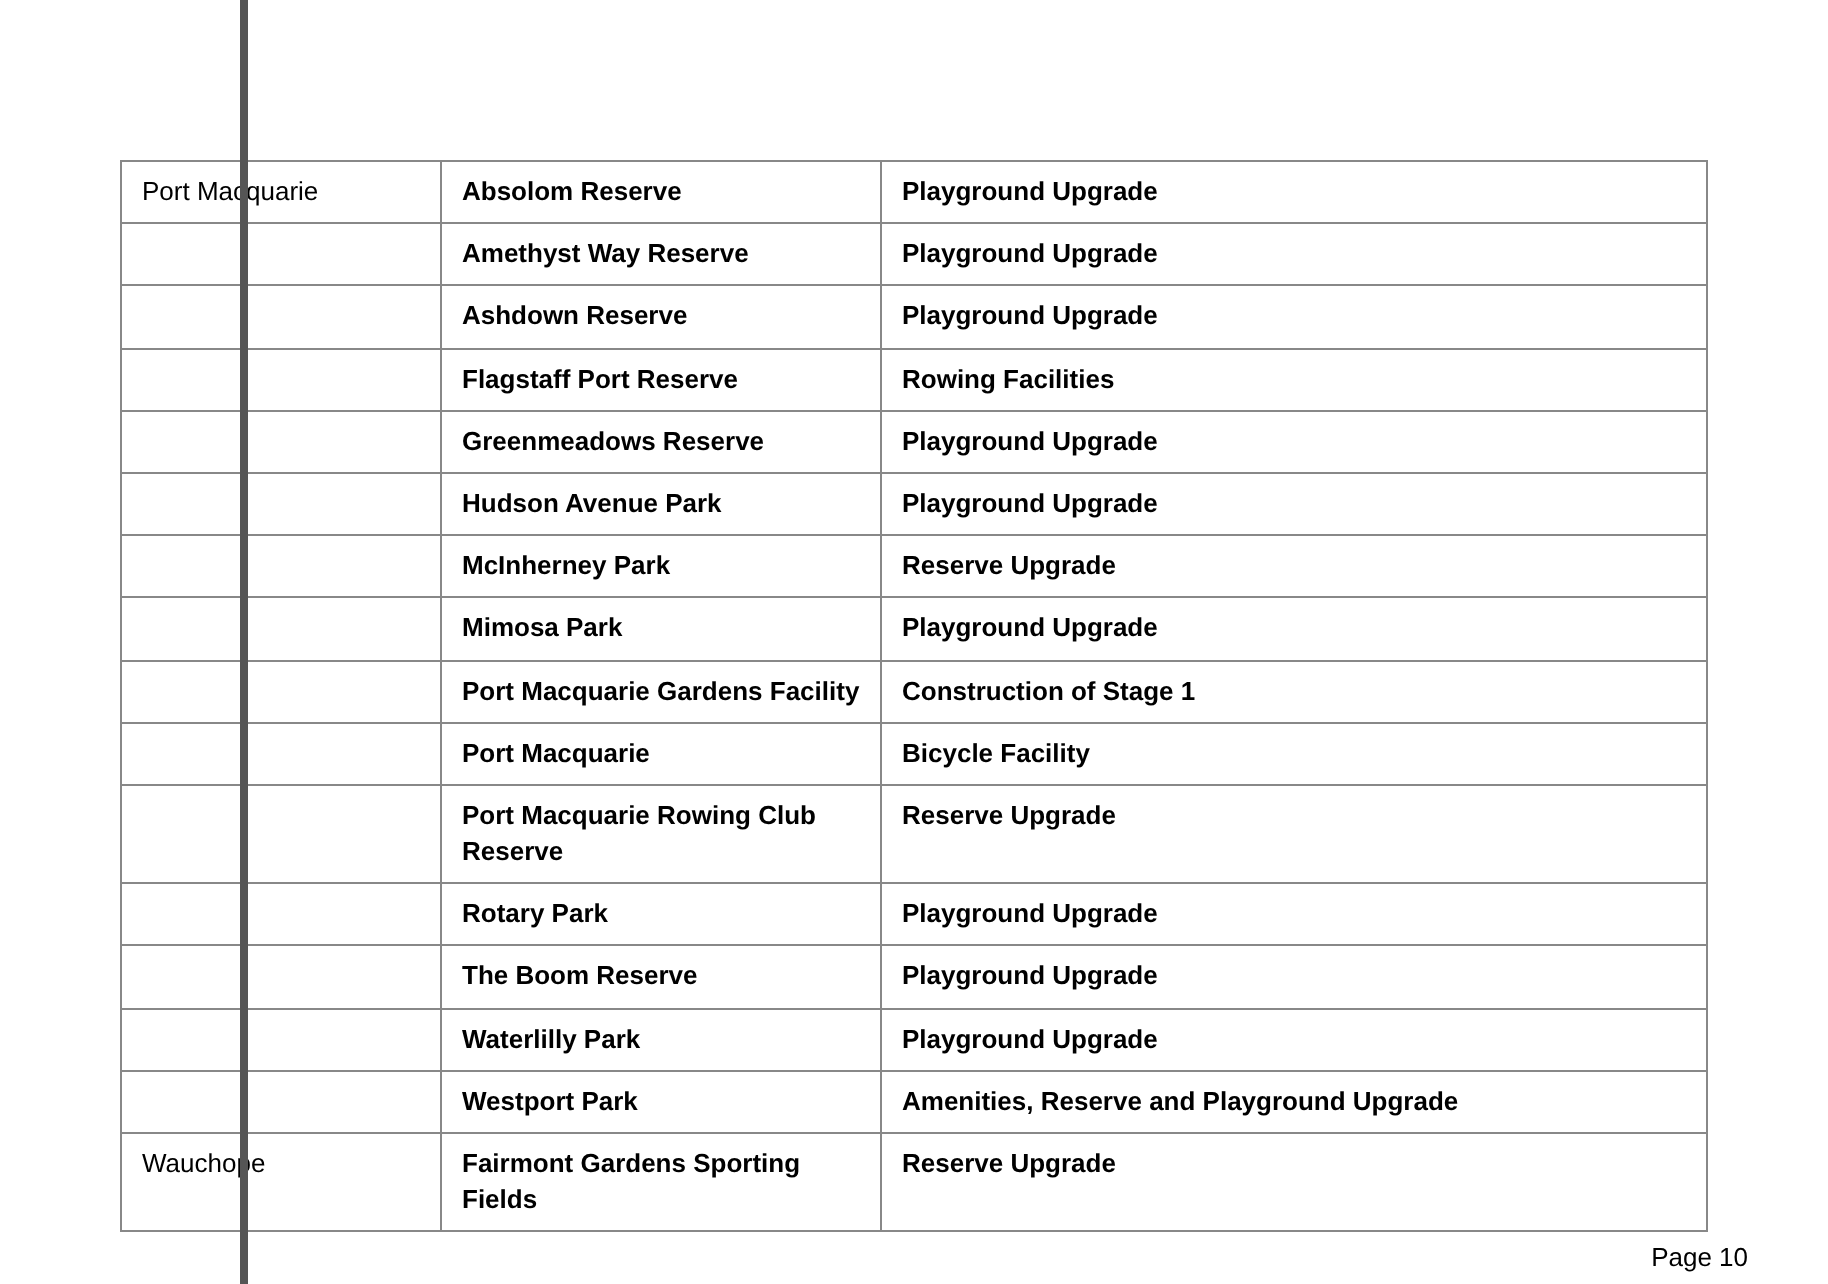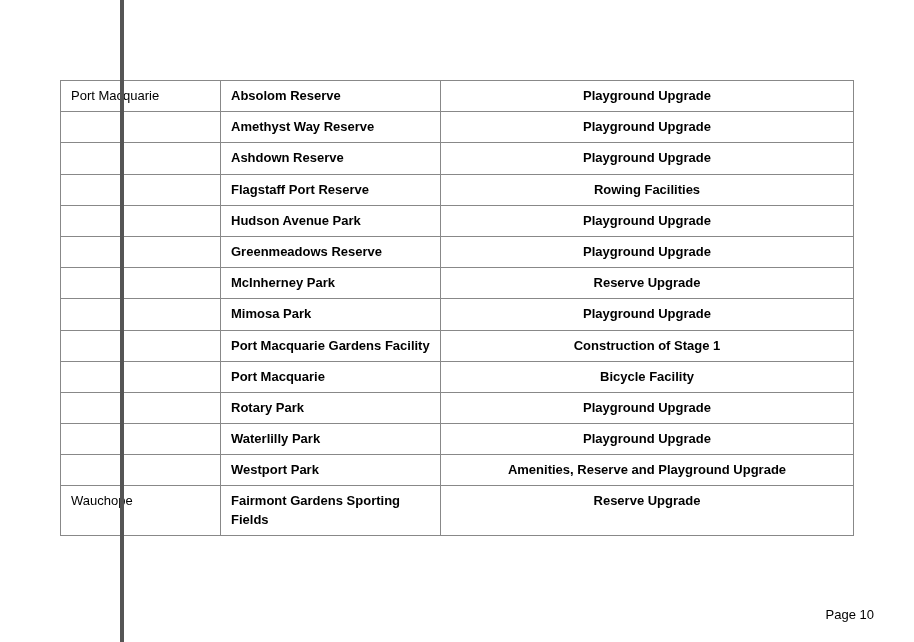--- a/index.html
+++ b/index.html
@@ -59,21 +59,20 @@
       width: 160px;
       font-weight: normal;
     }
 
     td:nth-child(2) {
       width: 220px;
     }
 
     td:nth-child(3) {
       width: auto;
-      text-align: center;
     }
 
     .page-number {
       position: absolute;
       bottom: 20px;
       right: 40px;
       font-size: 13px;
       color: #000;
     }
   </style>
@@ -101,26 +100,26 @@
             <td>Ashdown Reserve</td>
             <td>Playground Upgrade</td>
           </tr>
           <tr>
             <td></td>
             <td>Flagstaff Port Reserve</td>
             <td>Rowing Facilities</td>
           </tr>
           <tr>
             <td></td>
-            <td>Hudson Avenue Park</td>
+            <td>Greenmeadows Reserve</td>
             <td>Playground Upgrade</td>
           </tr>
           <tr>
             <td></td>
-            <td>Greenmeadows Reserve</td>
+            <td>Hudson Avenue Park</td>
             <td>Playground Upgrade</td>
           </tr>
           <tr>
             <td></td>
             <td>McInherney Park</td>
             <td>Reserve Upgrade</td>
           </tr>
           <tr>
             <td></td>
             <td>Mimosa Park</td>
@@ -131,21 +130,31 @@
             <td>Port Macquarie Gardens Facility</td>
             <td>Construction of Stage 1</td>
           </tr>
           <tr>
             <td></td>
             <td>Port Macquarie</td>
             <td>Bicycle Facility</td>
           </tr>
           <tr>
             <td></td>
+            <td>Port Macquarie Rowing Club Reserve</td>
+            <td>Reserve Upgrade</td>
+          </tr>
+          <tr>
+            <td></td>
             <td>Rotary Park</td>
+            <td>Playground Upgrade</td>
+          </tr>
+          <tr>
+            <td></td>
+            <td>The Boom Reserve</td>
             <td>Playground Upgrade</td>
           </tr>
           <tr>
             <td></td>
             <td>Waterlilly Park</td>
             <td>Playground Upgrade</td>
           </tr>
           <tr>
             <td></td>
             <td>Westport Park</td>

